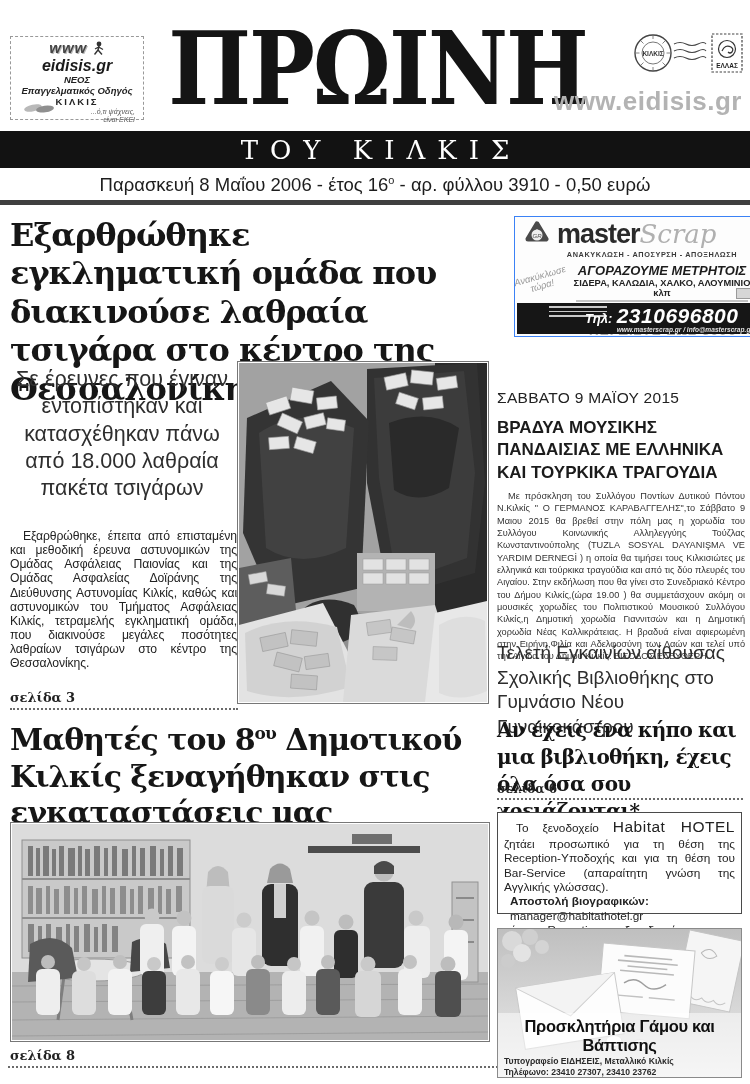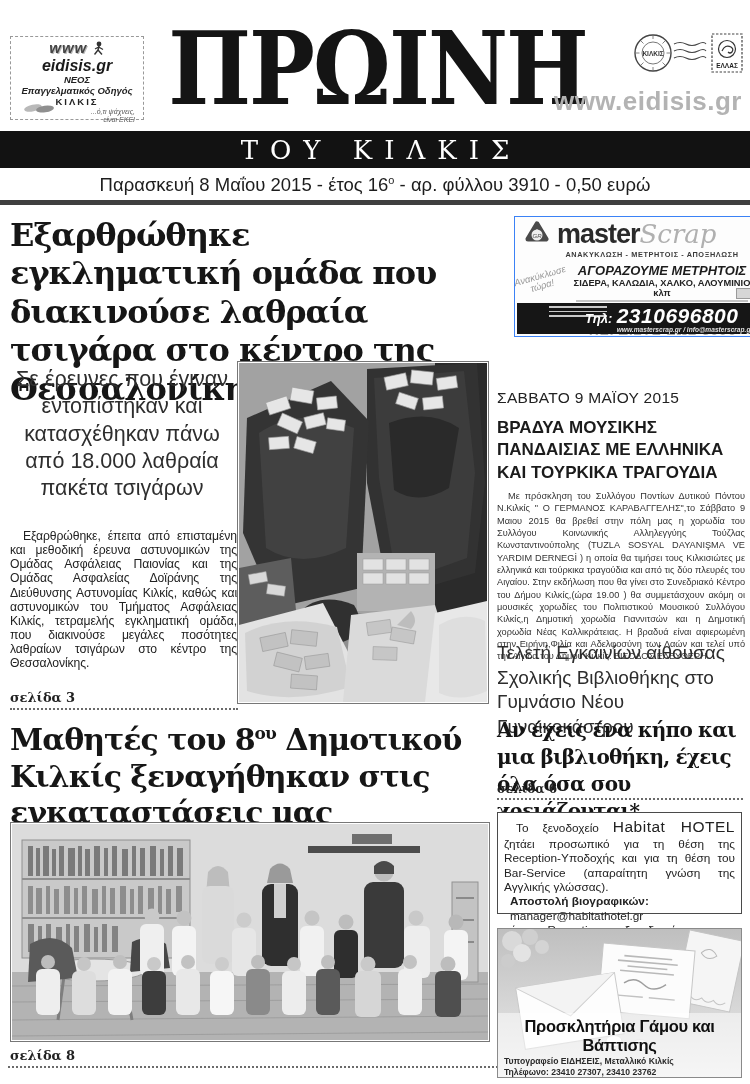--- a/index.html
+++ b/index.html
@@ -179,21 +179,21 @@
     </g>
   </svg>
 
   <div class="abs site-watermark">www.eidisis.gr</div>
 
   <div class="abs band">
     <span class="band-text">ΤΟΥ ΚΙΛΚΙΣ</span>
   </div>
 
   <div class="abs dateline">
-    <span>Παρασκευή  8 Μαΐου  2015 - έτος 16</span><sup>ο</sup><span> - αρ. φύλλου 3910 - 0,50 ευρώ</span>
+    <span>Παρασκευή  8 Μαΐου  2006 - έτος 16</span><sup>ο</sup><span> - αρ. φύλλου 3910 - 0,50 ευρώ</span>
   </div>
   <div class="abs rule"></div>
 
   <div class="abs h1">Εξαρθρώθηκε εγκληματική ομάδα που διακινούσε λαθραία τσιγάρα στο κέντρο της Θεσσαλονίκης</div>
   <div class="abs deck">Σε έρευνες που έγιναν εντοπίστηκαν και κατασχέθηκαν πάνω από 18.000 λαθραία πακέτα τσιγάρων</div>
 
   <div class="abs photo-frame photo1">
     <svg width="248" height="339" viewBox="0 0 248 339">
       <rect width="248" height="339" fill="#a2a2a2"></rect>
       <rect y="250" width="248" height="89" fill="#8f8f8f"></rect>
@@ -404,21 +404,21 @@
 
   <div class="abs ad1">
     <svg width="32" height="32" style="position:absolute;left:6px;top:4px">
       <path d="M16,3 L25,18 H7 Z" fill="none" stroke="#4a4a4a" stroke-width="5" stroke-linejoin="round"></path>
       <circle cx="16" cy="14" r="5.5" fill="#efefef"></circle>
       <text x="16" y="17" font-size="6" text-anchor="middle" fill="#555" font-style="italic" font-family="Liberation Sans, sans-serif">GR</text>
     </svg>
     <div class="ad1-brand">
       <span class="ad1-brand-b">master</span><span class="ad1-brand-s">Scrap</span>
     </div>
-    <div class="ad1-tag">ΑΝΑΚΥΚΛΩΣΗ - ΜΕΤΡΗΤΟΙΣ - ΑΠΟΞΗΛΩΣΗ</div>
+    <div class="ad1-tag">ΑΝΑΚΥΚΛΩΣΗ - ΑΠΟΣΥΡΣΗ - ΑΠΟΞΗΛΩΣΗ</div>
     <div class="ad1-note">Ανακύκλωσε τώρα!</div>
     <div class="ad1-mid">
       <div class="ad1-buy">ΑΓΟΡΑΖΟΥΜΕ ΜΕΤΡΗΤΟΙΣ</div>
       <div class="ad1-mat">ΣΙΔΕΡΑ, ΚΑΛΩΔΙΑ, ΧΑΛΚΟ, ΑΛΟΥΜΙΝΙΟ κλπ</div>
       <div class="ad1-fine"></div>
       <div class="ad1-veh">ΑΠΟΣΥΡΣΗ ΟΧΗΜΑΤΩΝ</div>
       <div class="ad1-win">ΚΕΡΔΙΣΤΕ ΕΩΣ 500€</div>
       <div class="ad1-list">ΤΣΑΠΕΣ, ΤΡΑΚΤΕΡ, ΕΚΣΚΑΦΕΙΣ, ΦΟΡΤΗΓΑ</div>
       <div class="ad1-list">ΑΠΟΞΗΛΩΣΕΙΣ ΕΡΓΟΣΤΑΣΙΩΝ</div>
     </div>

